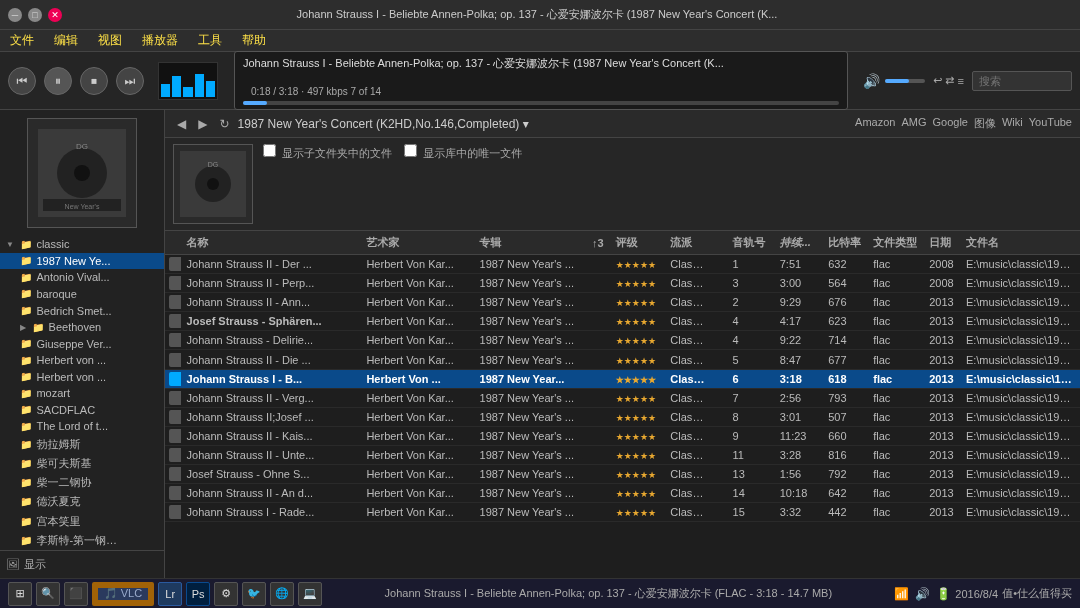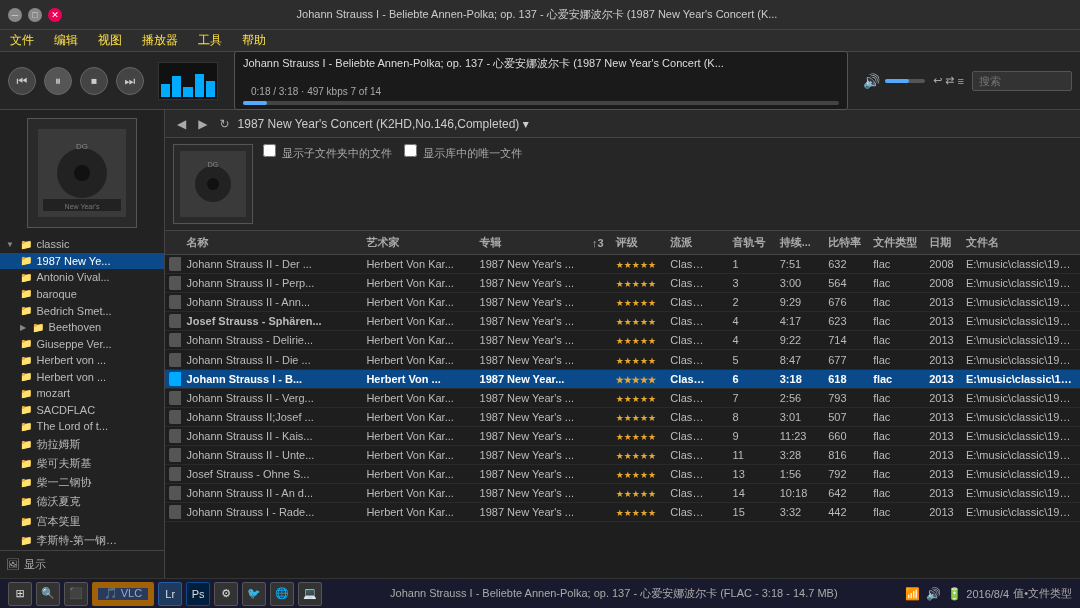--- a/index.html
+++ b/index.html
@@ -368,20 +368,28 @@
     </div>
   </div>
 
   <div id="content">
 
     <div id="content-toolbar">
       <button class="toolbar-nav-btn">◀</button>
       <button class="toolbar-nav-btn">▶</button>
       <button class="toolbar-nav-btn">↻</button>
       <span class="collection-title">1987 New Year's Concert (K2HD,No.146,Completed) ▾</span>
+      <div class="external-links">
+        <a class="external-link">Amazon</a>
+        <a class="external-link">AMG</a>
+        <a class="external-link">Google</a>
+        <a class="external-link">图像</a>
+        <a class="external-link">Wiki</a>
+        <a class="external-link">YouTube</a>
+      </div>
     </div>
 
     <div id="album-info-bar">
       <div class="album-cover-sm">
         <svg width="78" height="78">
           <rect width="78" height="78" fill="#2a2a2a"></rect>
           <rect x="6" y="6" width="66" height="66" fill="#3a3a3a"></rect>
           <circle cx="39" cy="39" r="18" fill="#222"></circle>
           <circle cx="39" cy="39" r="6" fill="#111"></circle>
           <text x="39" y="22" text-anchor="middle" fill="#888" font-size="7">DG</text>
@@ -407,21 +415,21 @@
           <tr>
             <th style="width:20px;"></th>
             <th style="width:220px;" class="sortable">名称</th>
             <th style="width:130px;" class="sortable">艺术家</th>
             <th style="width:120px;" class="sortable">专辑</th>
             <th style="width:15px;">↑3</th>
             <th style="width:80px;" class="sortable">评级</th>
             <th style="width:70px;" class="sortable">流派</th>
             <th style="width:10px;"></th>
             <th style="width:50px;" class="sortable">音轨号</th>
-            <th style="width:55px;" class="sortable">持续...</th>
+            <th style="width:55px;font-style:italic;" class="sortable">持续...</th>
             <th style="width:45px;" class="sortable">比特率</th>
             <th style="width:55px;" class="sortable">文件类型</th>
             <th style="width:40px;" class="sortable">日期</th>
             <th style="width:120px;" class="sortable">文件名</th>
           </tr>
         </thead>
         <tbody id="track-tbody">
         <tr>
       <td style="width:20px;padding:2px 4px;">
         <div style="width:14px;height:14px;background:#555;display:inline-block;vertical-align:middle;border-radius:2px;"></div>
@@ -696,15 +704,15 @@
   <div class="center">Johann Strauss I - Beliebte Annen-Polka; op. 137 - 心爱安娜波尔卡 (FLAC - 3:18 - 14.7 MB)</div>
   <div class="right">
     <div class="sys-icons">
       <span class="sys-icon">📶</span>
       <span class="sys-icon">🔊</span>
       <span class="sys-icon">🔋</span>
     </div>
     <div style="text-align:right;">
       <div>2016/8/4</div>
     </div>
-    <div style="font-size:11px;color:#aaa;">值•文件类型</div>
+    <div style="font-size:11px;color:#aaa;">值•仕么值得买</div>
   </div>
 </div>
 
 </body></html>

